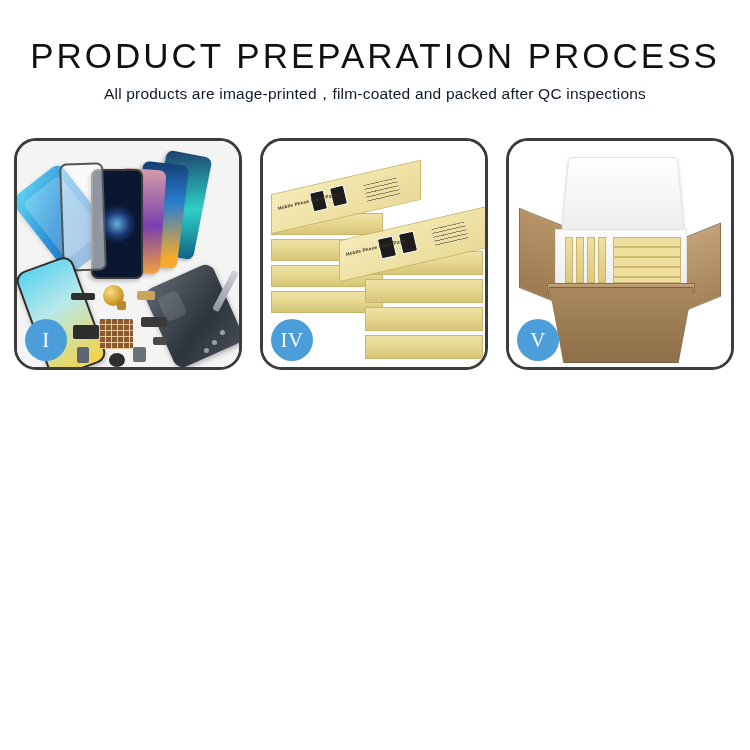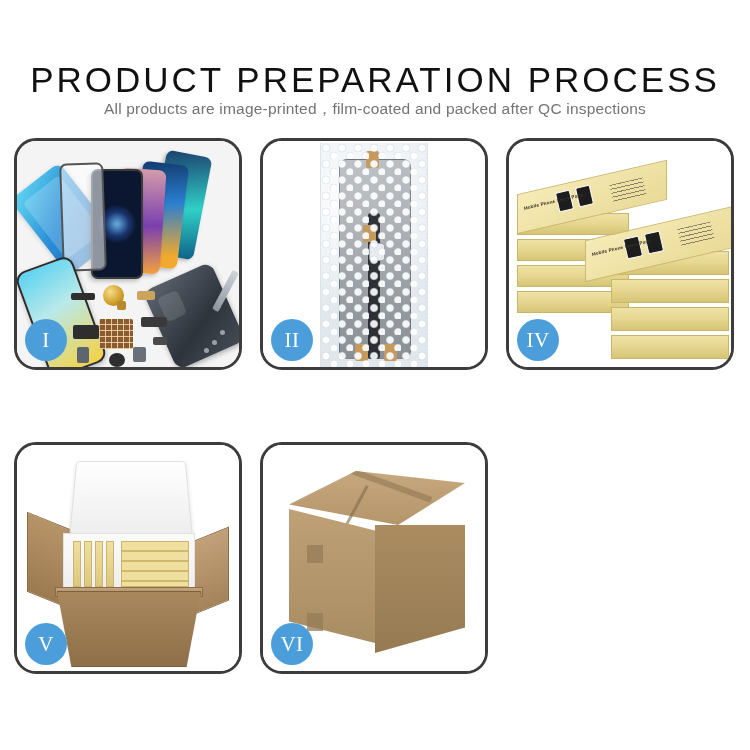--- a/index.html
+++ b/index.html
@@ -16,28 +16,28 @@
   
   .header { padding-top: 38px; text-align: center; }
 
   .title {
     font-size: 35px;
     font-weight: 500;
     letter-spacing: 3.0px;
     color: #111111;
     line-height: 1.05;
     white-space: nowrap;
-    margin-top: 24px;
   }
 
   .subtitle {
+    margin-top: 9px;
     font-size: 15.5px;
     font-weight: 400;
     letter-spacing: 0.2px;
-    color: #737373;
+    color: #0f172a;
     white-space: nowrap;
   }
 
   
   .grid {
     position: absolute;
     left: 14px; top: 138px;
     width: 722px;
     display: grid;
     grid-template-columns: repeat(3, 228px);
@@ -406,35 +406,20 @@
         <div class="pt h"></div>
         <div class="pt i"></div>
         <div class="tool"></div>
         <div class="screw s1"></div>
         <div class="screw s2"></div>
         <div class="screw s3"></div>
       </div>
       <div class="badge">I</div>
     </div>
 
-    <div class="panel p2">
-      <div class="stage">
-        <div class="bag">
-          <div class="inner"></div>
-          <div class="flex"></div>
-          <div class="conn"></div>
-          <div class="tab t1"></div>
-          <div class="tab t2"></div>
-          <div class="tab t3"></div>
-          <div class="tab t4"></div>
-          <div class="bubbles"></div>
-        </div>
-      </div>
-      <div class="badge">II</div>
-    </div>
 
 
     <div class="panel p4">
       <div class="stage">
         <div class="stack">
           <div class="bx l4"></div>
           <div class="bx l3"></div>
           <div class="bx l2"></div>
           <div class="bx l1"></div>
 
@@ -469,26 +454,15 @@
         <div class="ybox yb2"></div>
         <div class="ybox yb3"></div>
         <div class="ybox yb4"></div>
         <div class="ygroup"></div>
         <div class="rim"></div>
         <div class="body"></div>
       </div>
       <div class="badge">V</div>
     </div>
 
-    <div class="panel p6">
-      <div class="stage">
-        <div class="cTop"></div>
-        <div class="seam"></div>
-        <div class="cLeft"></div>
-        <div class="cRight"></div>
-        <div class="tape t1"></div>
-        <div class="tape t2"></div>
-      </div>
-      <div class="badge">VI</div>
-    </div>
 
   </div>
 </div>
 
 </body></html>

